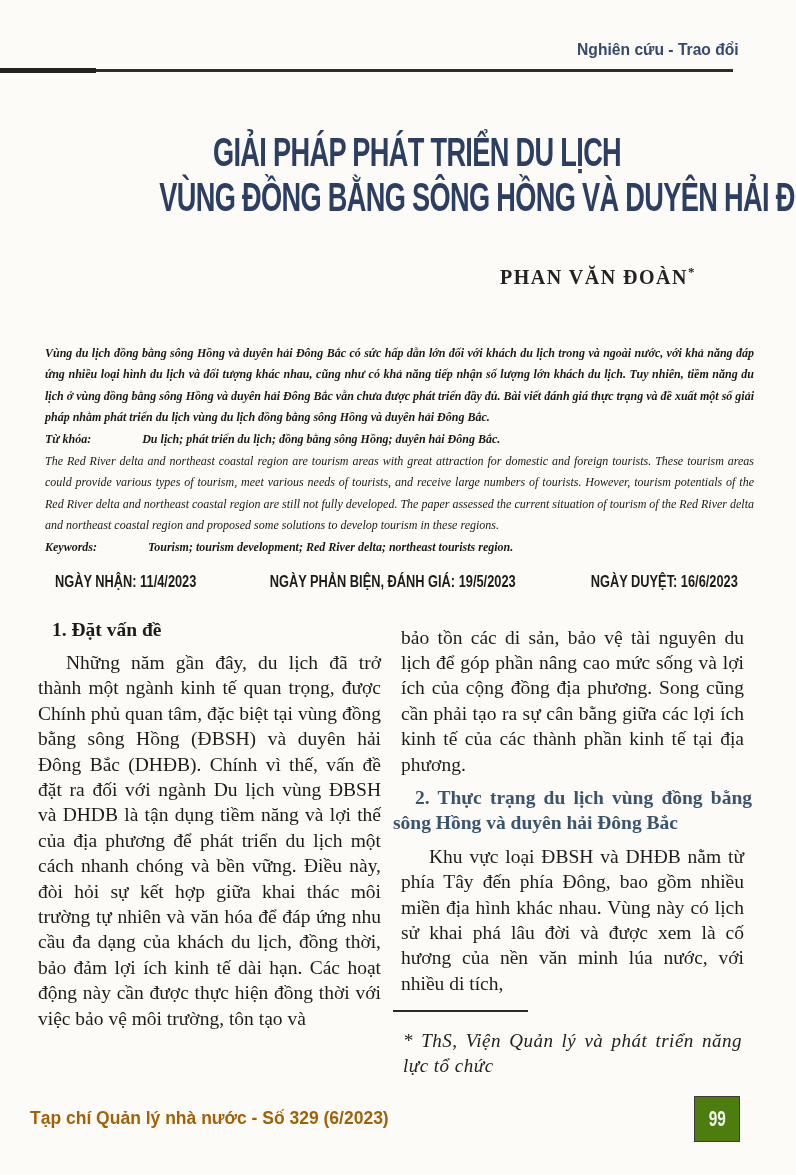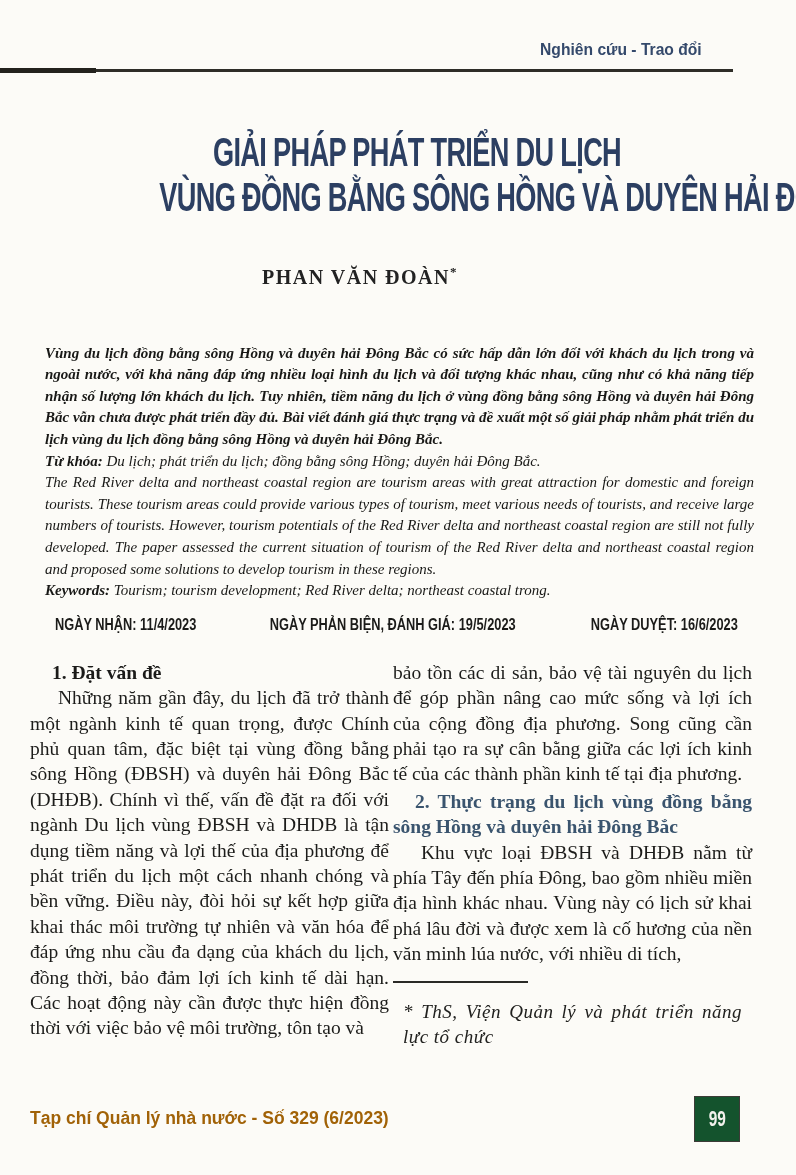--- a/index.html
+++ b/index.html
@@ -6,68 +6,68 @@
   .page{
     position:relative;
     width:796px;height:1175px;
     margin:0 auto;
     background:#fcfbf7;
     overflow:hidden;
     color:#1c1c1a;
     font-family:"Liberation Serif", serif;
   }
   
-  .header{padding:40px 94px 0 0;text-align:right;}
+  .header{padding:40px 57px 0 0;text-align:right;}
   .header-label{
     font-family:"Liberation Sans", sans-serif;
     font-weight:bold;font-size:17px;color:#34496b;
     display:inline-block;transform:scaleX(.92);transform-origin:right center;
   }
   .top-rule{
     margin:9px 63px 0 0;height:0;border-bottom:3px solid #2e2d28;position:relative;
   }
   .rule-left-blob{position:absolute;left:0;top:-1px;width:96px;height:5px;background:#23221d;}
   
   .title{margin:58px 0 0 0;text-align:center;line-height:45px;padding-left:38px;}
   .t-line{
     display:block;white-space:nowrap;
     font-family:"Liberation Sans", sans-serif;
     font-weight:bold;font-size:40px;color:#2c3f62;
     letter-spacing:-1px;
     transform:scaleX(.68);transform-origin:center;
   }
   
-  .author-row{margin-top:44px;text-align:center;padding-right:76px;}
+  .author-row{margin-top:44px;text-align:right;padding-right:100px;}
   .author-name{
     font-family:"Liberation Serif", serif;font-weight:bold;
     font-size:20px;letter-spacing:1.5px;color:#222;
   }
   .author-name sup{font-size:13px;}
   
   .abstract{margin:54px 42px 0 45px;text-align:justify;}
-  .ab{margin:0;font-style:italic;font-size:15px;line-height:21.6px;color:#181816;}
+  .ab{margin:0;font-style:italic;font-size:12px;line-height:21.6px;color:#181816;}
   .ab.vi{font-weight:600;}
   .kwl{font-weight:bold;font-style:italic;}
-  .kwv{font-weight:normal;font-style:italic;}
+  .kwv{font-weight:bold;font-style:italic;margin-left:48px;}
   
   .dates{
     margin:14px 58px 0 55px;
     display:flex;justify-content:space-between;align-items:baseline;
   }
   .date-item{
     font-family:"Liberation Sans", sans-serif;
     font-weight:bold;font-size:16px;color:#1b1b19;white-space:nowrap;
     display:inline-block;transform:scaleX(.8);
   }
   .date-item:first-child{transform-origin:left center;}
   .date-item:last-child{transform-origin:right center;}
   
   .columns{margin:26px 32px 0 30px;display:flex;gap:4px;}
   .col{width:359px;text-align:justify;}
-  .bp{margin:0;font-size:19.5px;line-height:25.4px;color:#1c1c1a;}
+  .bp{margin:8px;font-size:19.5px;line-height:25.4px;color:#1c1c1a;}
   .bp.indent{text-indent:28px;}
   .sec-heading{margin:0;font-size:19.5px;line-height:25.4px;font-weight:bold;text-indent:22px;}
   .sec1{color:#1b1b19;}
   .sec2{color:#3a546e;margin-top:2px;}
   
   .footnote{
     margin-top:14px;border-top:2px solid #2a2a26;width:100%;
     padding-top:8px;
   }
   .footnote-text{
@@ -77,21 +77,21 @@
   .footnote{border-top:none;position:relative;}
   .footnote::before{content:"";position:absolute;top:0;left:0;width:135px;border-top:2px solid #2a2a26;}
   
   .footer-journal{
     position:absolute;left:30px;top:1108px;
     font-family:"Liberation Sans", sans-serif;font-weight:bold;
     font-size:17.5px;color:#a16207;
   }
   .page-number-box{
     position:absolute;left:694px;top:1096px;width:44px;height:44px;
-    background:#14532d;border:1px solid #3c3b37;
+    background:#4d7c0f;border:1px solid #3c3b37;
     display:flex;align-items:center;justify-content:center;
   }
   .page-number{
     font-family:"Liberation Sans", sans-serif;font-weight:bold;font-size:22px;color:#f2f1ec;
     display:inline-block;transform:scaleX(.7);
   }
 </style>
 </head>
 <body>
 
@@ -111,21 +111,21 @@
   </h1>
 
   <div class="author-row">
     <span class="author-name"><span>PHAN VĂN ĐOÀN</span><sup>*</sup></span>
   </div>
 
   <div class="abstract">
     <p class="ab vi">Vùng du lịch đồng bằng sông Hồng và duyên hải Đông Bắc có sức hấp dẫn lớn đối với khách du lịch trong và ngoài nước, với khả năng đáp ứng nhiều loại hình du lịch và đối tượng khác nhau, cũng như có khả năng tiếp nhận số lượng lớn khách du lịch. Tuy nhiên, tiềm năng du lịch ở vùng đồng bằng sông Hồng và duyên hải Đông Bắc vẫn chưa được phát triển đầy đủ. Bài viết đánh giá thực trạng và đề xuất một số giải pháp nhằm phát triển du lịch vùng du lịch đồng bằng sông Hồng và duyên hải Đông Bắc.</p>
     <p class="ab"><span class="kwl">Từ khóa:</span><span class="kwv"> Du lịch; phát triển du lịch; đồng bằng sông Hồng; duyên hải Đông Bắc.</span></p>
     <p class="ab">The Red River delta and northeast coastal region are tourism areas with great attraction for domestic and foreign tourists. These tourism areas could provide various types of tourism, meet various needs of tourists, and receive large numbers of tourists. However, tourism potentials of the Red River delta and northeast coastal region are still not fully developed. The paper assessed the current situation of tourism of the Red River delta and northeast coastal region and proposed some solutions to develop tourism in these regions.</p>
-    <p class="ab"><span class="kwl">Keywords:</span><span class="kwv"> Tourism; tourism development; Red River delta; northeast coastal trong.</span></p>
+    <p class="ab"><span class="kwl">Keywords:</span><span class="kwv"> Tourism; tourism development; Red River delta; northeast tourists region.</span></p>
   </div>
 
   <div class="dates">
     <span class="date-item"><span>NGÀY NHẬN:</span> <span>11/4/2023</span></span>
     <span class="date-item"><span>NGÀY PHẢN BIỆN, ĐÁNH GIÁ:</span> <span>19/5/2023</span></span>
     <span class="date-item"><span>NGÀY DUYỆT:</span> <span>16/6/2023</span></span>
   </div>
 
   <div class="columns">
     <div class="col">

